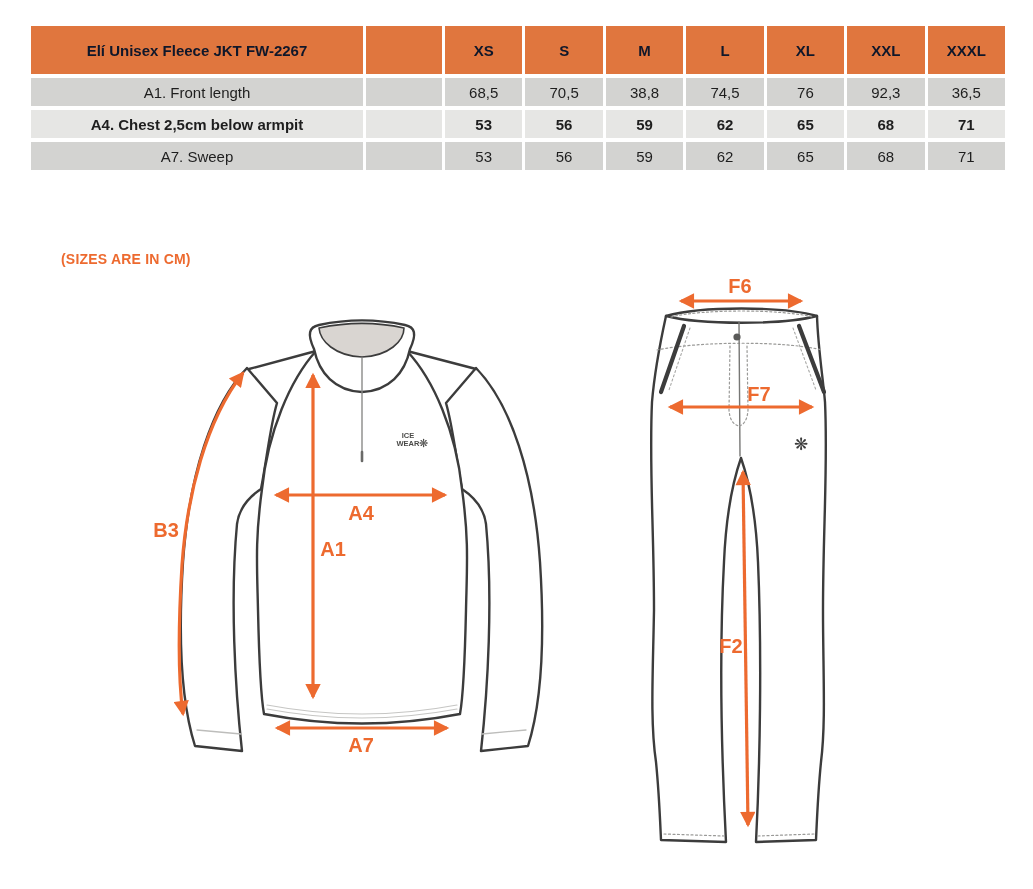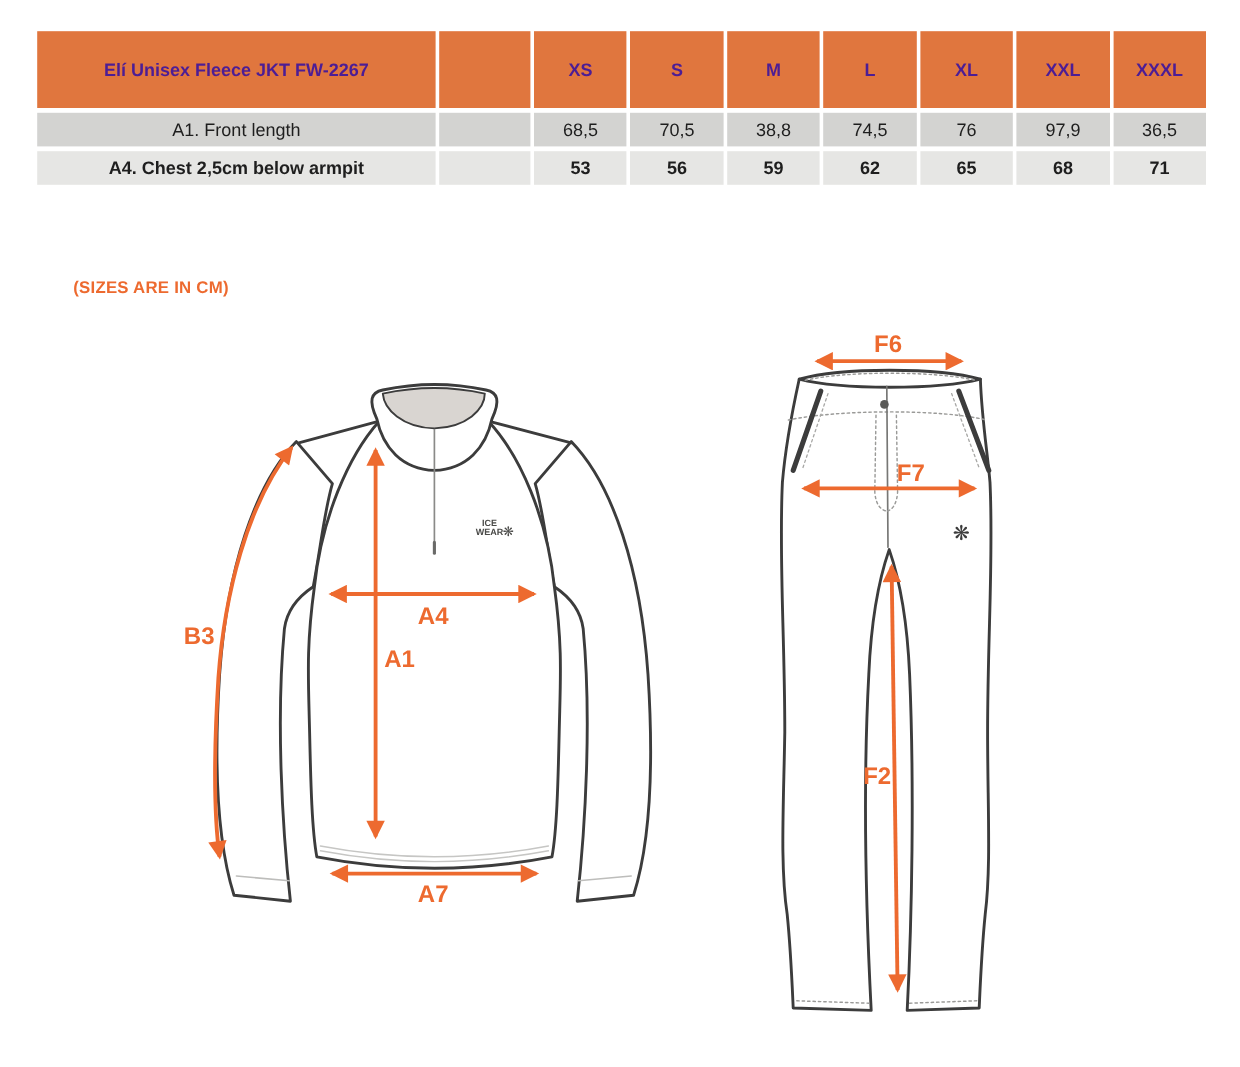--- a/index.html
+++ b/index.html
@@ -5,29 +5,29 @@
   html,body{margin:0;padding:0;background:#ffffff;}
   body{width:1033px;height:889px;position:relative;overflow:hidden;
        font-family:"Liberation Sans",sans-serif;-webkit-font-smoothing:antialiased;}
   .page{position:absolute;inset:0;}
 
   
   table.size-table{position:absolute;left:28px;top:22px;width:980px;
     table-layout:fixed;border-collapse:separate;border-spacing:3px 4px;}
   table.size-table td{font-size:15px;color:#1E1E1E;padding:0;height:28px;
     vertical-align:middle;text-align:center;overflow:hidden;white-space:nowrap;}
-  tr.head td{background:#E0763E;color:#4c1d95;font-weight:bold;height:64px;font-size:15px;}
+  tr.head td{background:#E0763E;color:#0f172a;font-weight:bold;height:48px;font-size:15px;}
   td.title-cell{text-align:left;padding-left:31px;font-size:16px;}
   td.lbl{text-align:left;padding-left:31px;}
   tr.dark td{background:#D3D3D1;}
   tr.light td{background:#E6E6E4;font-weight:bold;}
   tr.head td{background:#E0763E;}
 
   
-  .note{position:absolute;left:61px;top:231px;color:#ED6A2F;
+  .note{position:absolute;left:61px;top:251px;color:#ED6A2F;
         font-size:14px;font-weight:bold;letter-spacing:.2px;}
 
   
   svg.diagrams{position:absolute;left:0;top:270px;display:block;}
   text.meas{fill:#ED6A2F;font-size:20px;font-weight:bold;
             font-family:"Liberation Sans",sans-serif;}
   text.logo{fill:#4A4A48;font-family:"Liberation Sans",sans-serif;}
 </style>
 </head>
 <body>
@@ -59,25 +59,36 @@
       <td>XXXL</td>
     </tr>
     <tr class="dark">
       <td class="lbl">A1. Front length</td>
       <td></td>
       <td>68,5</td>
       <td>70,5</td>
       <td>38,8</td>
       <td>74,5</td>
       <td>76</td>
-      <td>97,9</td>
+      <td>92,3</td>
       <td>36,5</td>
     </tr>
     <tr class="light">
       <td class="lbl">A4. Chest 2,5cm below armpit</td>
+      <td></td>
+      <td>53</td>
+      <td>56</td>
+      <td>59</td>
+      <td>62</td>
+      <td>65</td>
+      <td>68</td>
+      <td>71</td>
+    </tr>
+    <tr class="dark">
+      <td class="lbl">A7. Sweep</td>
       <td></td>
       <td>53</td>
       <td>56</td>
       <td>59</td>
       <td>62</td>
       <td>65</td>
       <td>68</td>
       <td>71</td>
     </tr>
   </tbody>

